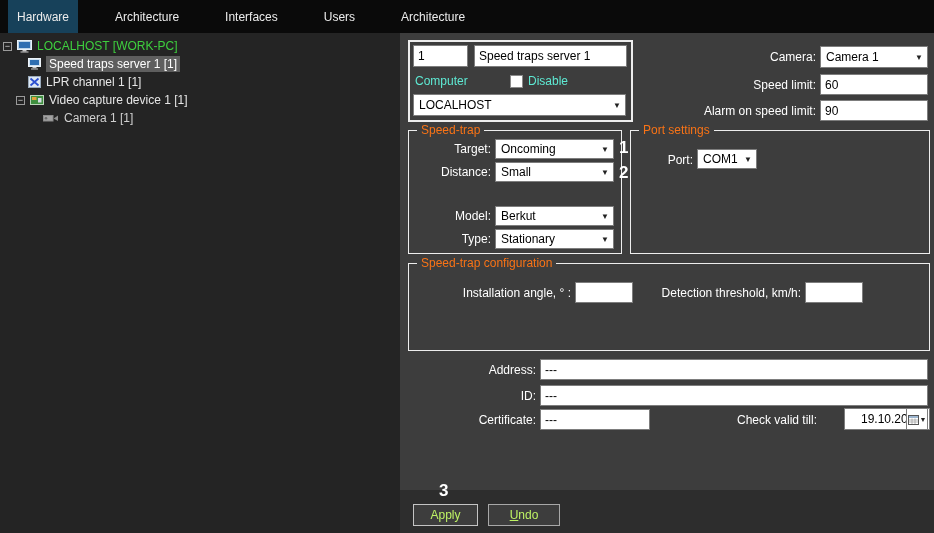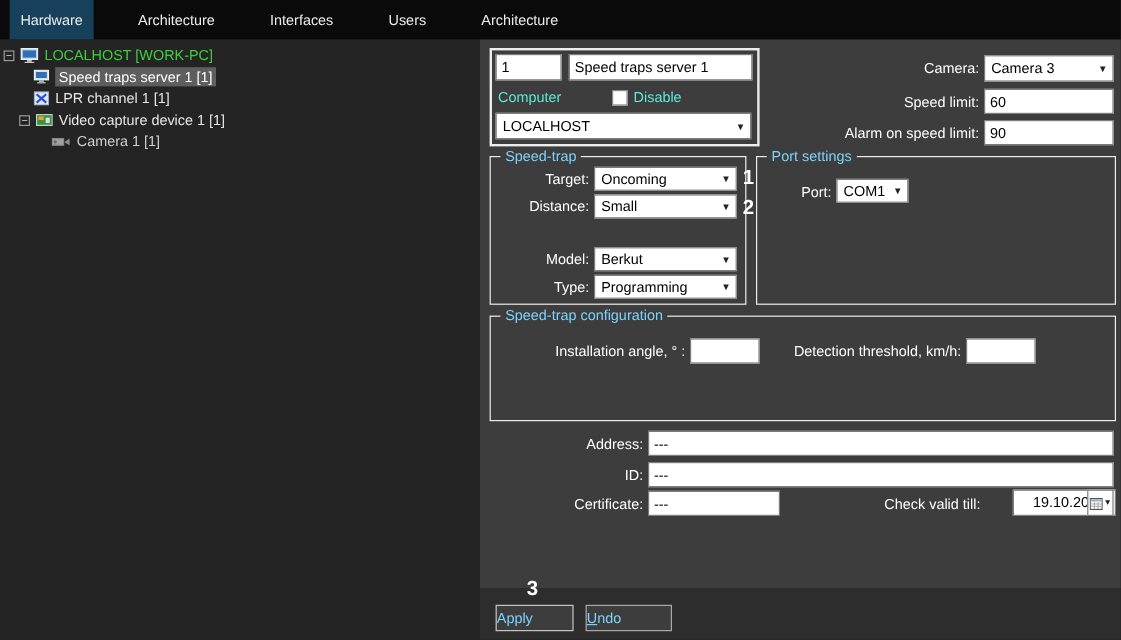--- a/index.html
+++ b/index.html
@@ -74,33 +74,33 @@
     border: 2px solid #ededed; background: #3d3d3d;
   }
   .checkbox {
     position: absolute; width: 13px; height: 13px; background: #fff;
     border: 1px solid #8a8a8a;
   }
 
   .groupbox { position: absolute; border: 1px solid #ededed; }
   .gb-label {
     position: absolute; top: -8px; left: 8px; background: #3d3d3d;
-    padding: 0 4px; font-size: 12px; color: #7dd3fc; white-space: nowrap;
+    padding: 0 4px; font-size: 12px; color: #f97316; white-space: nowrap;
   }
 
   .date-btn {
     position: absolute; background: #fff; border: 1px solid #7d7d7d;
     display: flex; align-items: center; justify-content: center; gap: 1px;
     cursor: default;
   }
   .date-btn .arr { font-size: 7px; }
 
   .btn {
     position: absolute; background: #3d3d3d; border: 1px solid #a8a8a8;
-    color: #7dd3fc; font-size: 12px; height: 22px; text-align: left;
+    color: #bef264; font-size: 12px; height: 22px; text-align: center;
     font-family: "Liberation Sans", sans-serif; cursor: default;
   }
   .btn.primary { border-color: #c4c4c4; }
   .u { text-decoration: underline; }
 
   .callout {
     position: absolute; color: #fff; font-weight: bold; font-size: 17px;
     font-family: "Liberation Sans", sans-serif;
   }
 </style>
@@ -186,21 +186,21 @@
     <span class="checkbox" style="left:100px;top:33px"></span>
     <span class="slabel" style="left:118px;top:32px">Disable</span>
     <div class="combo" style="left:3px;top:52px;width:213px;height:22px">
       <span class="cval">LOCALHOST</span>
       <span class="arr">▼</span>
     </div>
   </div>
 
   <div class="rlabel" style="left:150px;top:17px;width:266px">Camera:</div>
   <div class="combo" style="left:420px;top:13px;width:108px;height:22px">
-    <span class="cval">Camera 3</span>
+    <span class="cval">Camera 1</span>
     <span class="arr">▼</span>
   </div>
 
   <div class="rlabel" style="left:150px;top:45px;width:266px">Speed limit:</div>
   <input class="field" style="left: 420px; top: 41px; width: 108px; height: 21px;" value="60">
 
   <div class="rlabel" style="left:150px;top:71px;width:266px">Alarm on speed limit:</div>
   <input class="field" style="left: 420px; top: 67px; width: 108px; height: 21px;" value="90">
 
   <div class="groupbox" style="left:8px;top:97px;width:214px;height:124px">
@@ -219,21 +219,21 @@
     </div>
 
     <div class="rlabel" style="left:0;top:78px;width:82px">Model:</div>
     <div class="combo" style="left:86px;top:75px;width:119px;height:20px">
       <span class="cval">Berkut</span>
       <span class="arr">▼</span>
     </div>
 
     <div class="rlabel" style="left:0;top:101px;width:82px">Type:</div>
     <div class="combo" style="left:86px;top:98px;width:119px;height:20px">
-      <span class="cval">Programming</span>
+      <span class="cval">Stationary</span>
       <span class="arr">▼</span>
     </div>
   </div>
 
   <div class="groupbox" style="left:230px;top:97px;width:300px;height:124px">
     <span class="gb-label">Port settings</span>
     <div class="rlabel" style="left:10px;top:22px;width:52px">Port:</div>
     <div class="combo" style="left:66px;top:18px;width:60px;height:20px">
       <span class="cval">COM1</span>
       <span class="arr">▼</span>

